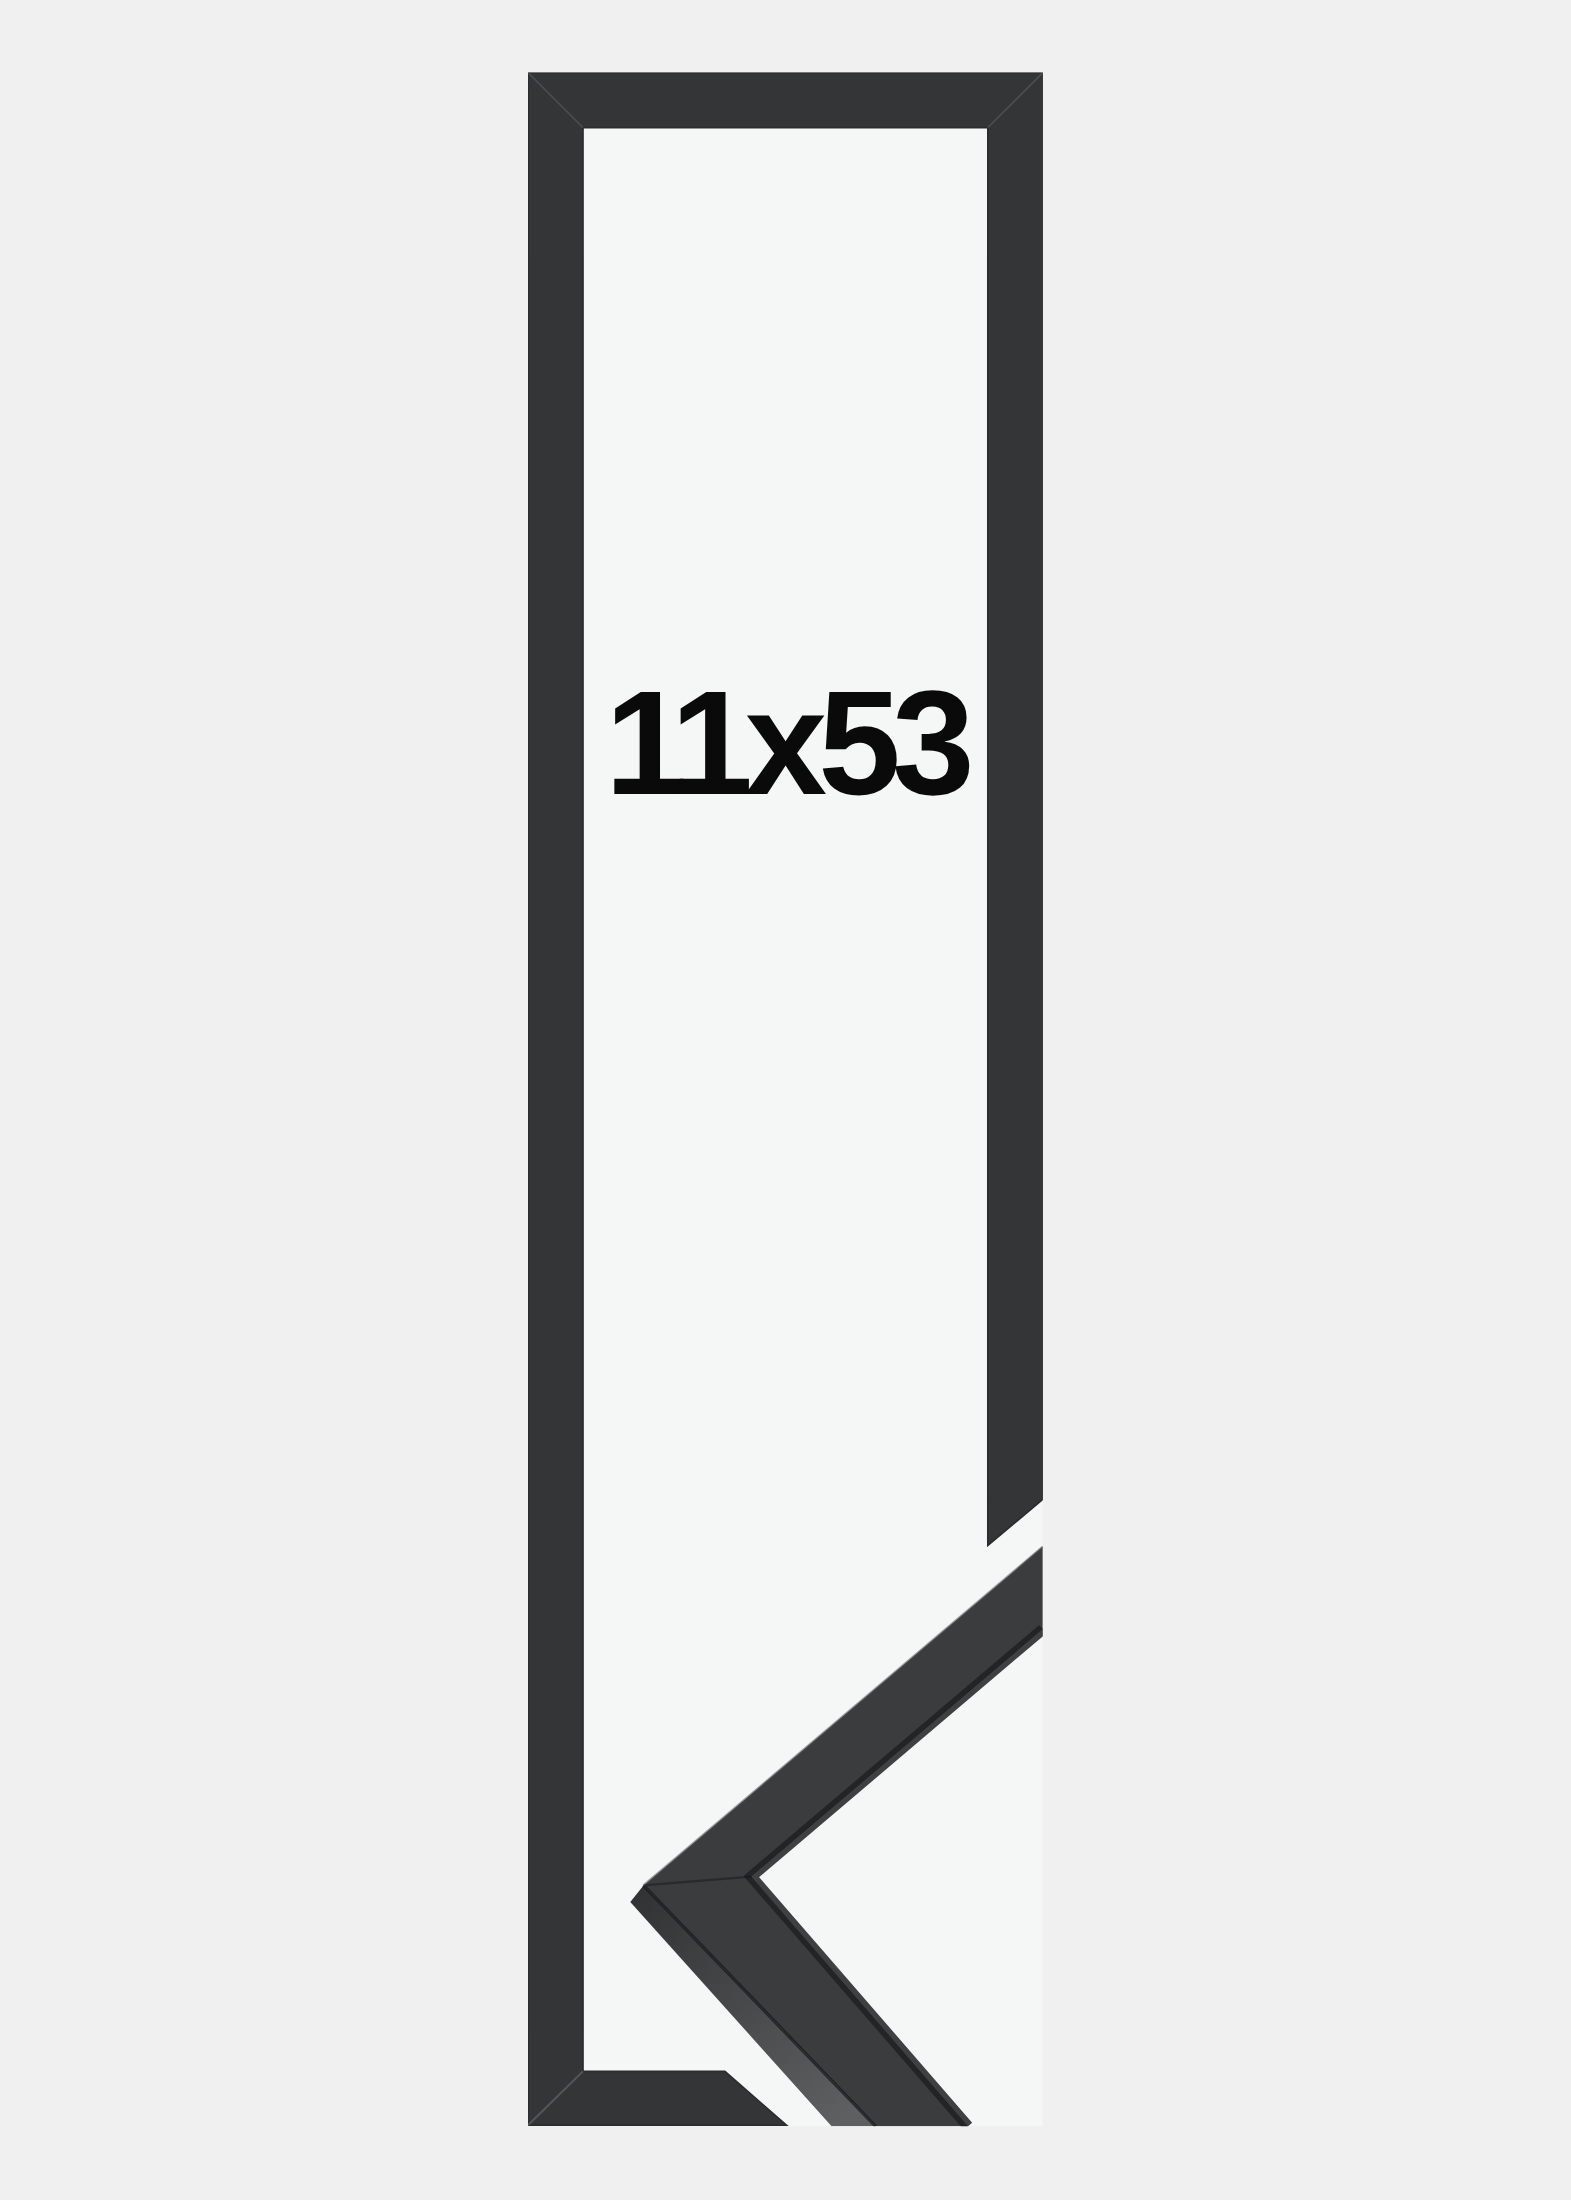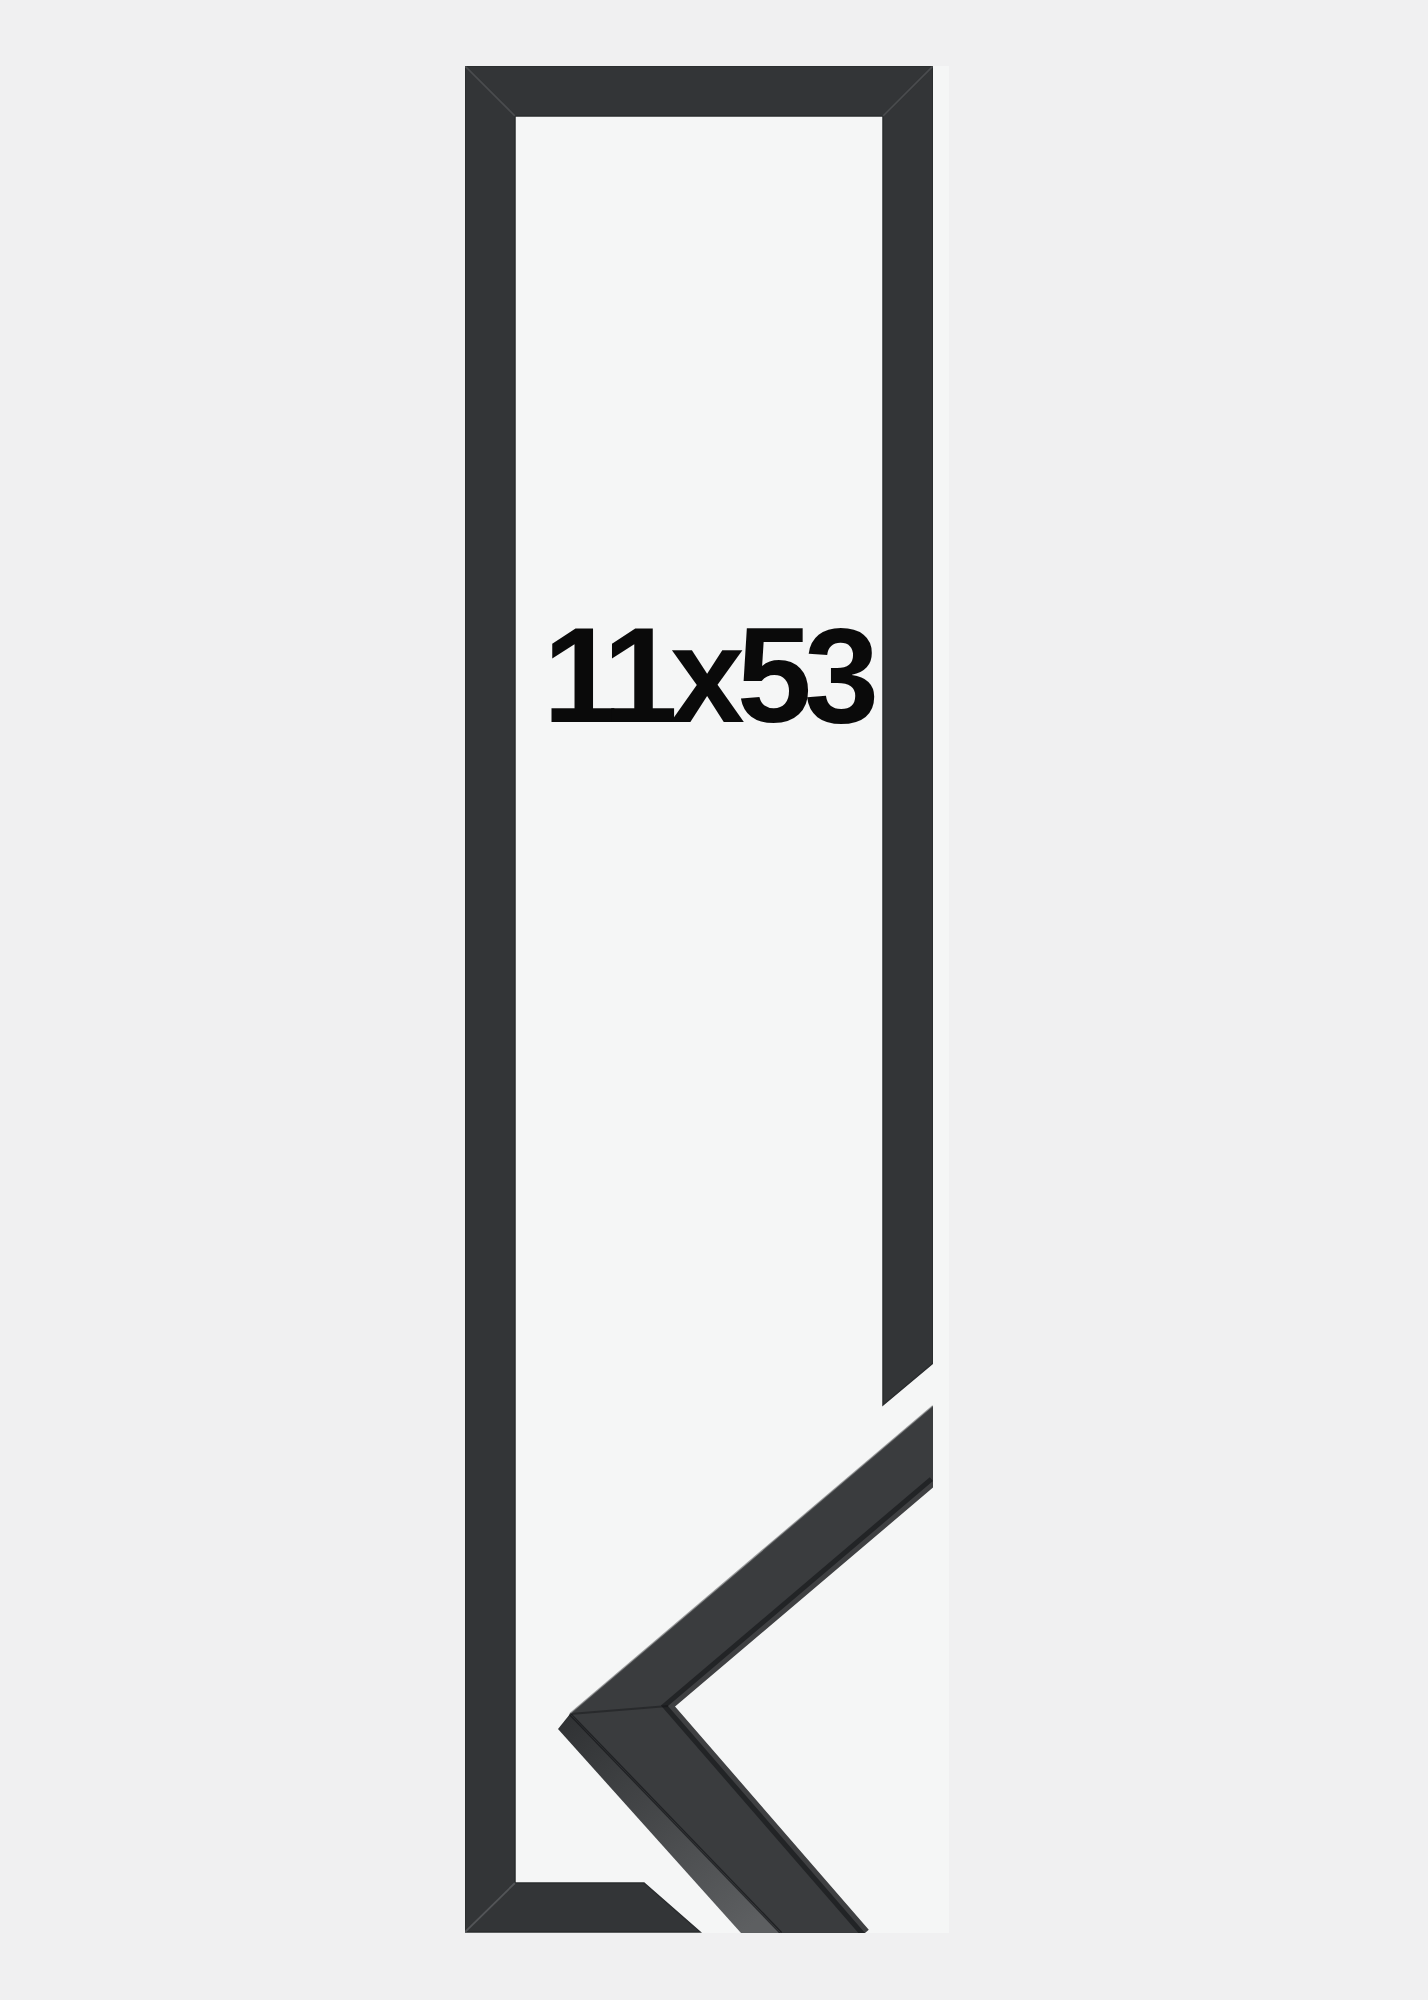--- a/index.html
+++ b/index.html
@@ -9,26 +9,25 @@
   body {
     width: 1428px;
     height: 2000px;
     position: relative;
     overflow: hidden;
     background: var(--page_background, #f0f0f1);
     font-family: "Liberation Sans", sans-serif;
   }
   .photo {
     position: absolute;
-    left: 465px;
+    left: 480px;
     top: 66px;
     width: 468px;
     height: 1867px;
     background: var(--photo_background, #f5f6f6);
-    padding-left: 16px;
   }
   .photo svg {
     position: absolute;
     inset: 0;
     display: block;
   }
   .size-label {
     position: absolute;
     left: 0;
     right: 0;

